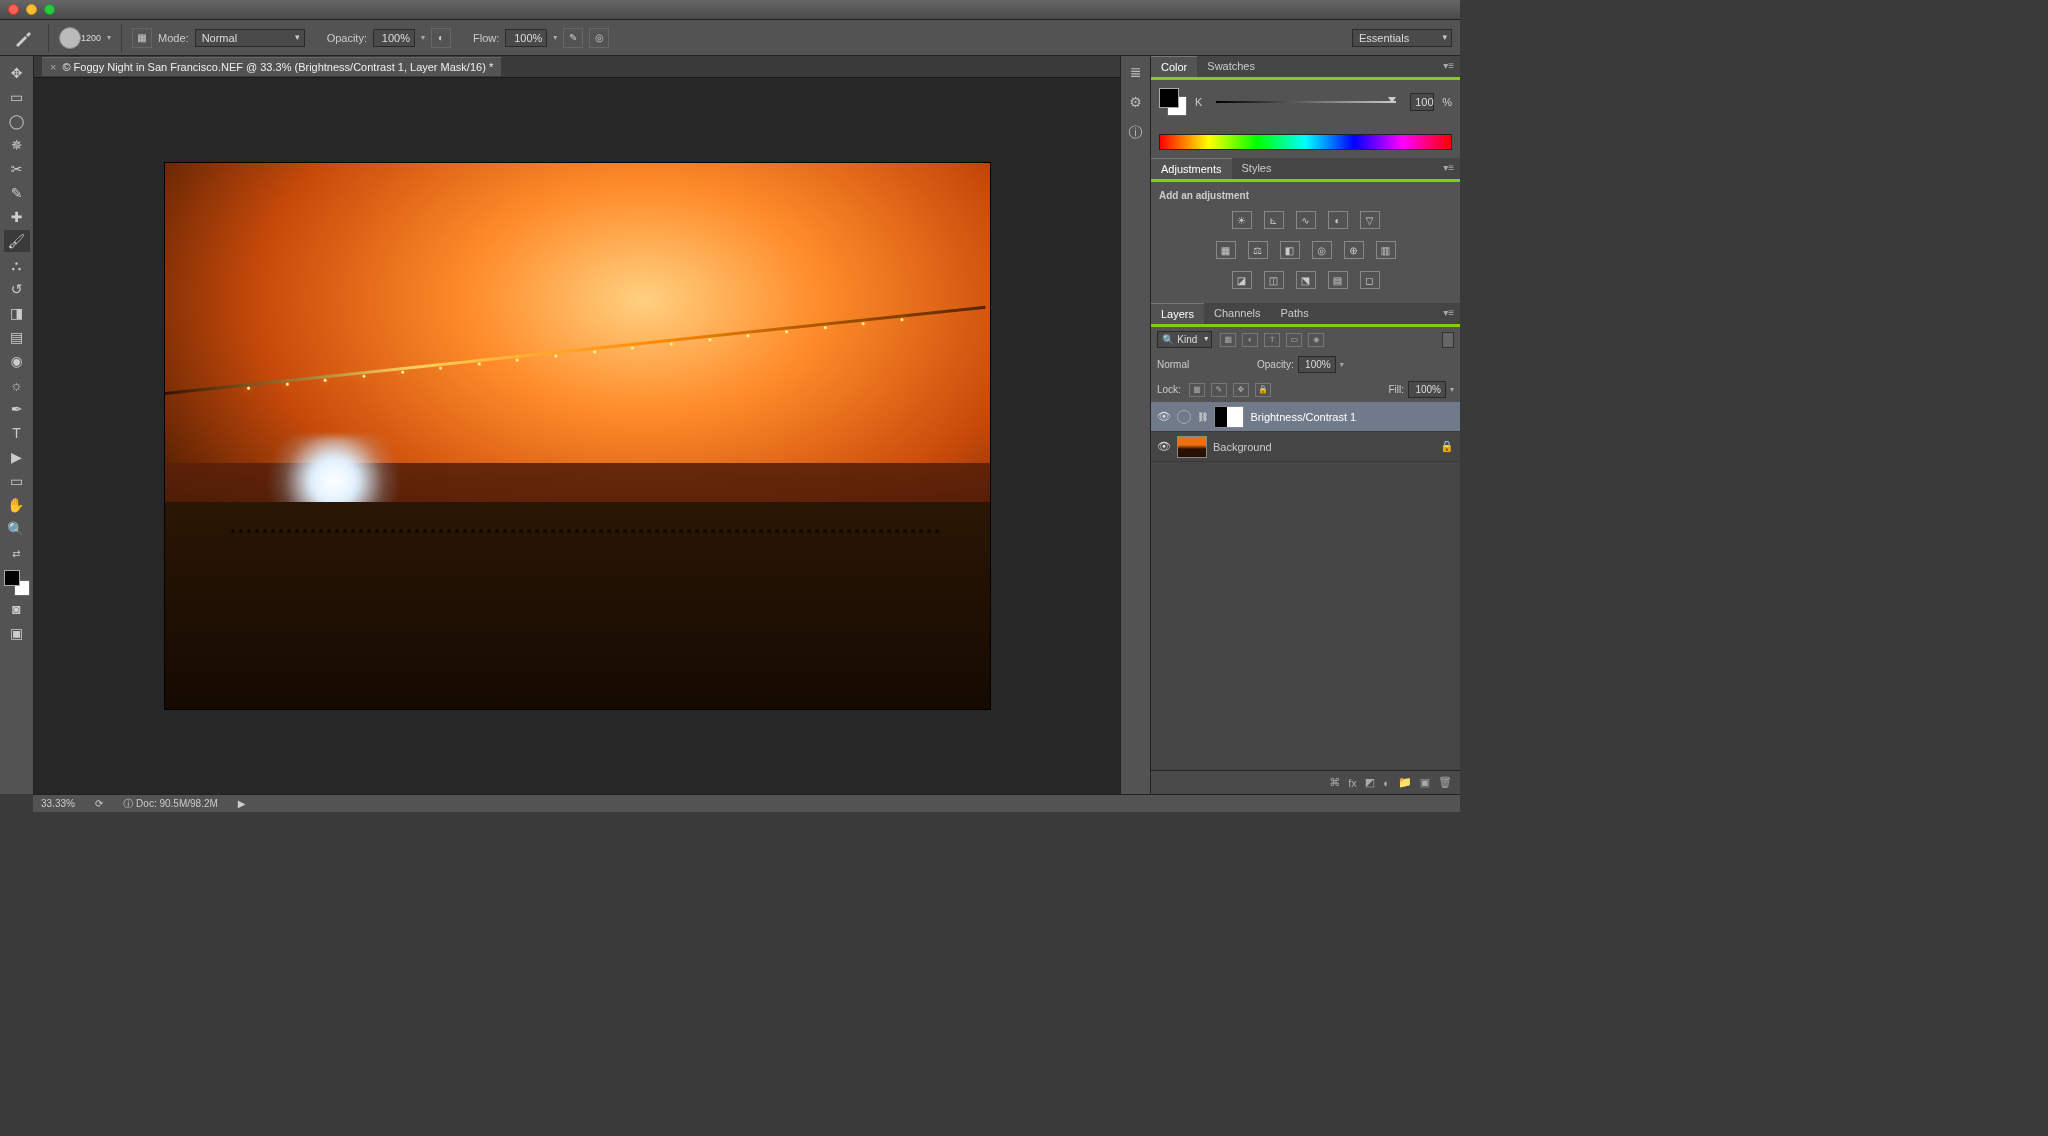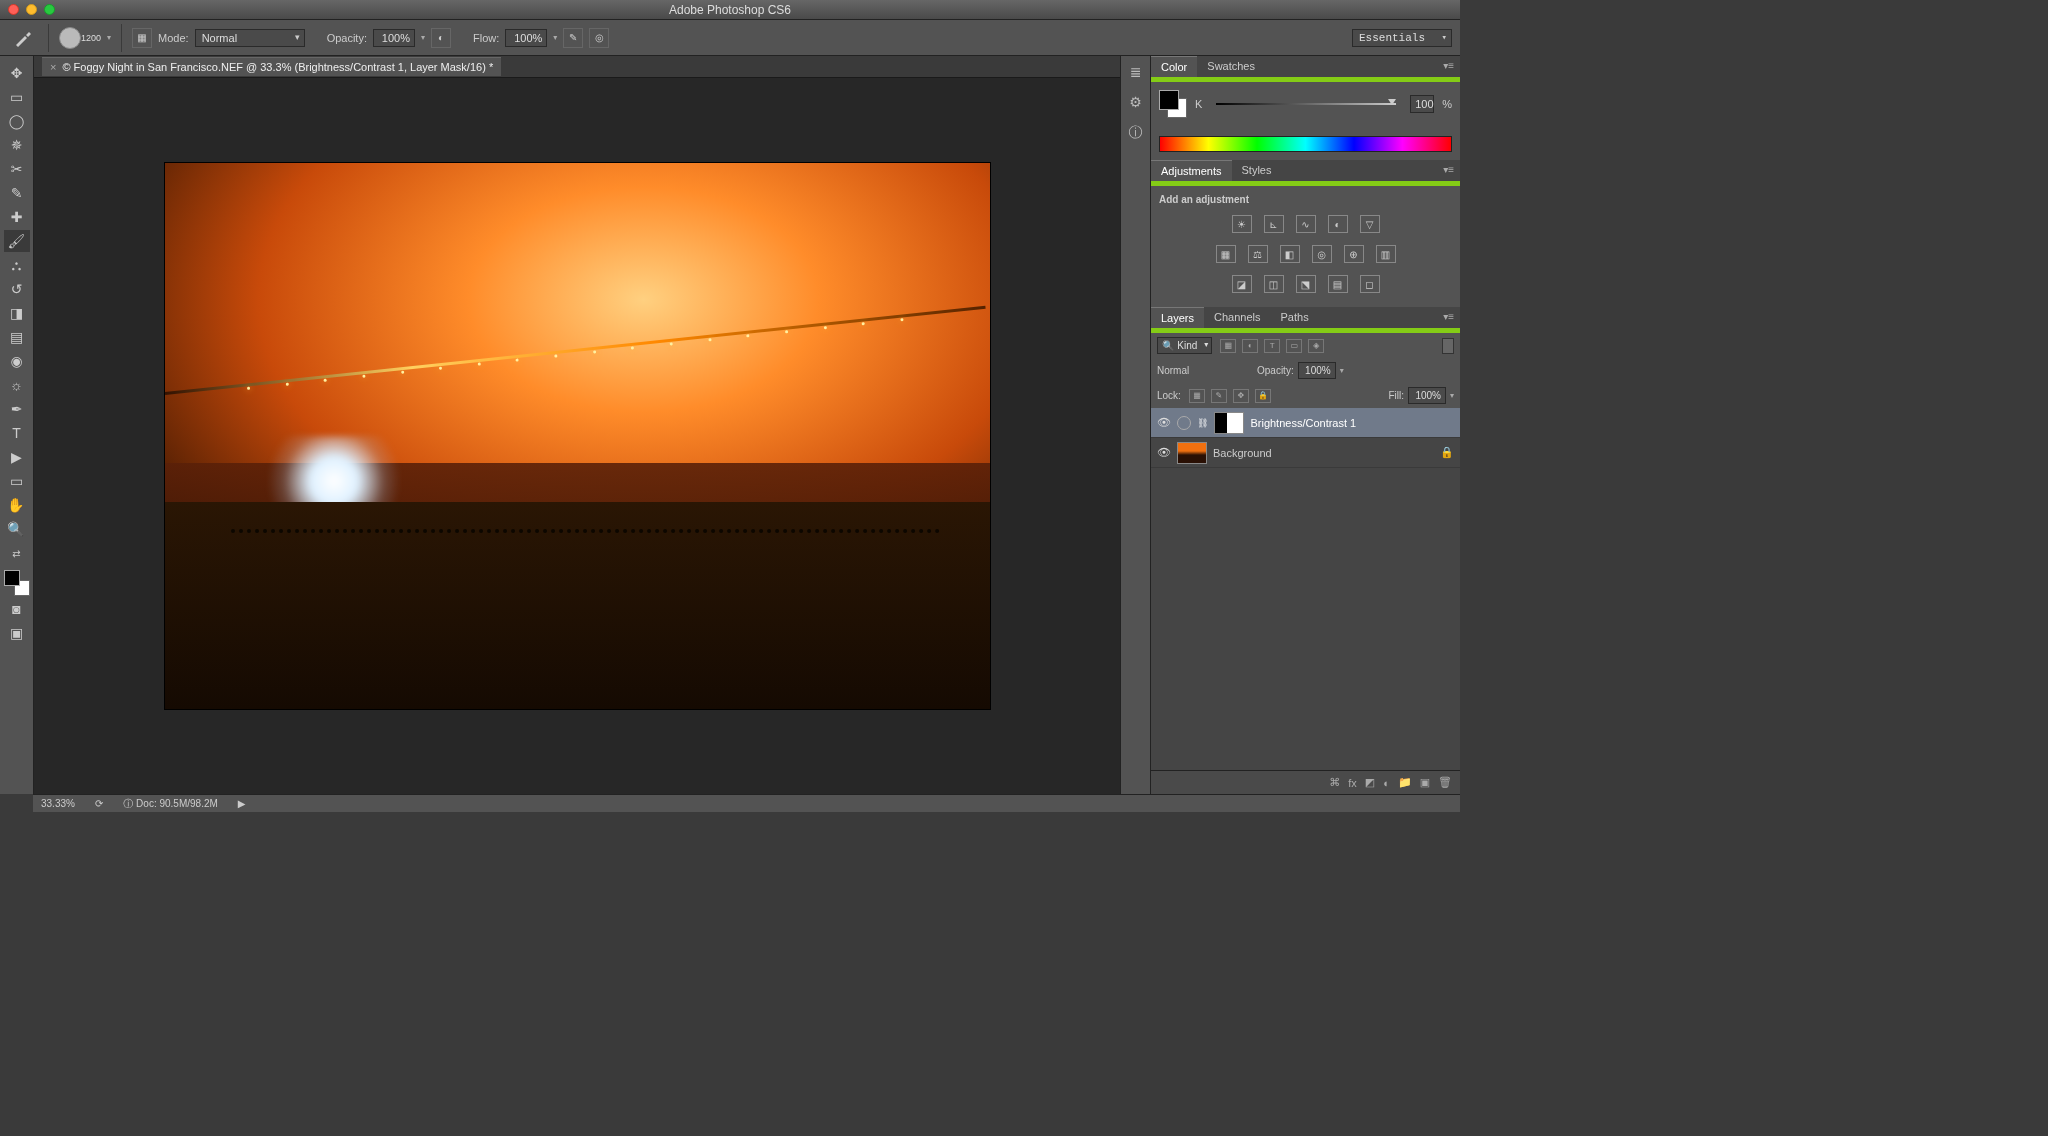--- a/index.html
+++ b/index.html
@@ -13,21 +13,21 @@
 .title-text { position:absolute; left:0; right:0; text-align:center; color:#ddd; font-size:12px; }
 .optbar { height: 36px; background: #535353; border-bottom: 1px solid #222; display: flex; align-items: center; padding: 0 8px; gap: 6px; font-size: 11px; }
 .optbar .sep { width: 1px; height: 28px; background: #3a3a3a; margin: 0 4px; }
 .tool-icon { width: 30px; height: 26px; display:flex; align-items:center; justify-content:center; }
 .brush-circle { width: 22px; height: 22px; border: 1px solid #aaa; border-radius: 50%; background:#fff; opacity:0.6;}
 .brush-size { font-size: 9px; color:#ddd; }
 .dropdown { background: #4a4a4a; border: 1px solid #2a2a2a; padding: 2px 20px 2px 6px; color:#ddd; position:relative; }
 .dropdown::after { content:"▾"; position:absolute; right:4px; font-size:9px; color:#ccc;}
 .small-input { background:#4a4a4a; border:1px solid #2a2a2a; color:#ddd; padding: 2px 4px; width: 42px; text-align:right;}
 .icon-btn { width: 20px; height: 20px; border:1px solid #666; display:inline-flex; align-items:center; justify-content:center; color:#ccc; font-size: 10px;}
-.workspace-dd { margin-left:auto;font-family:Liberation Mono, monospace; }
+.workspace-dd { margin-left:auto; }
 .main { display:flex; height: calc(100% - 56px - 18px); }
 .toolstrip { width: 34px; background:#535353; border-right:1px solid #222; display:flex; flex-direction:column; gap:2px; padding-top:6px; align-items:center;}
 .toolstrip .tbtn { width:26px; height:22px; display:flex; align-items:center; justify-content:center; color:#ccc; font-size:14px;}
 .toolstrip .tbtn.active { background:#3a3a3a; }
 .fg-bg { width:26px; height:26px; position:relative; margin-top:4px;}
 .fg-bg .fg{width:16px;height:16px;background:#000;border:1px solid #aaa;position:absolute;top:0;left:0;}
 .fg-bg .bg{width:16px;height:16px;background:#fff;border:1px solid #666;position:absolute;bottom:0;right:0;}
 .docarea { flex:1; background:#272727; display:flex; flex-direction:column; }
 .tabbar { height: 22px; background:#3a3a3a; display:flex; align-items:center; border-bottom:1px solid #1a1a1a; gap:4px; padding-left:8px;}
 .tabbar .tab { background:#535353; padding:3px 8px; font-size:11px; color:#eee; display:flex; gap:6px; align-items:center; border-top:1px solid #666; }
@@ -38,21 +38,21 @@
 .water { position:absolute; left:0; right:0; top:55%; bottom:0; background: linear-gradient(#5a2008, #1a0a02); opacity:0.9;}
 .shore { position:absolute; left:0; right:0; bottom:0; height:38%; background: linear-gradient(#2a1604,#150a02);}
 .bridge-deck { position:absolute; left:0; top:42%; width:100%; height:3px; background:linear-gradient(90deg,#331100,#ffd060 30%,#ff8800 60%,#552200); transform:rotate(-6deg); transform-origin:left center;}
 .bridge-lights { position:absolute; left:10%; top:41%; width:80%; height:2px; display:flex; justify-content:space-between; transform:rotate(-6deg); transform-origin:left center;}
 .bridge-lights span{width:3px;height:3px;background:#fff0a0;border-radius:50%;box-shadow:0 0 6px #ffb030;}
 .flare { position:absolute; left:12%; top:50%; width:140px; height:90px; background: radial-gradient(circle,#fff 0%,#dff1ff 28%,rgba(180,220,255,0.2) 60%,transparent 80%); filter:blur(3px);}
 .chain { position:absolute; left:8%; right:6%; top:67%; height:40px; border-top:4px dotted rgba(10,5,0,0.9);}
 .panels { width: 310px; background:#535353; border-left:1px solid #222; display:flex; flex-direction:column;}
 .minibar { width: 30px; background:#535353; border-left:1px solid #222; display:flex; flex-direction:column; align-items:center; padding-top:8px; gap:14px;}
 .minibar span{color:#bbb; font-size:14px;}
-.panel-tabs { display:flex; background:#454545; border-bottom:5px solid #84cc16;}
+.panel-tabs { display:flex; background:#454545; border-bottom:3px solid #84cc16;}
 .ptab { padding:4px 10px; font-size:11px; color:#ccc; }
 .ptab.active{ background:#535353; color:#fff; border-top:1px solid #777;}
 .panel-body { padding:8px; background:#535353;}
 .panel-menu{ margin-left:auto; padding:4px 6px; color:#aaa; font-size:10px;}
 .colorbox{width:28px;height:28px;position:relative;}
 .colorbox .fg2{width:20px;height:20px;background:#000;border:1px solid #aaa;position:absolute;top:0;left:0;}
 .colorbox .bg2{width:20px;height:20px;background:#fff;border:1px solid #666;position:absolute;bottom:0;right:0;}
 .slider-line{flex:1;height:2px;background:linear-gradient(90deg,#000,#ccc);position:relative; margin: 0 6px;}
 .slider-thumb{position:absolute;right:0;top:-4px;width:0;height:0;border-left:4px solid transparent;border-right:4px solid transparent;border-top:6px solid #ccc;}
 .spectrum{height:16px;background:linear-gradient(90deg,#f00,#ff0,#0f0,#0ff,#00f,#f0f,#f00); margin-top:10px; border:1px solid #222;}
@@ -80,21 +80,20 @@
 </style>
 </head>
 <body>
 
 <div class="titlebar">
   <div class="traffic">
     <span class="tl-red"></span>
     <span class="tl-yel"></span>
     <span class="tl-grn"></span>
   </div>
-  <div class="title-text">Adobe Photoshop CS6</div>
 </div>
 
 <div class="optbar">
   <div class="tool-icon">
     <svg width="18" height="18" viewBox="0 0 18 18">
         <path d="M2 16 L11 7 L13 9 L4 18 Z M12 6 L15 3 L17 5 L14 8 Z" fill="#ccc"></path>
       </svg>
   </div>
   <div class="sep"></div>
   <div style="display:flex;flex-direction:row;align-items:center">

